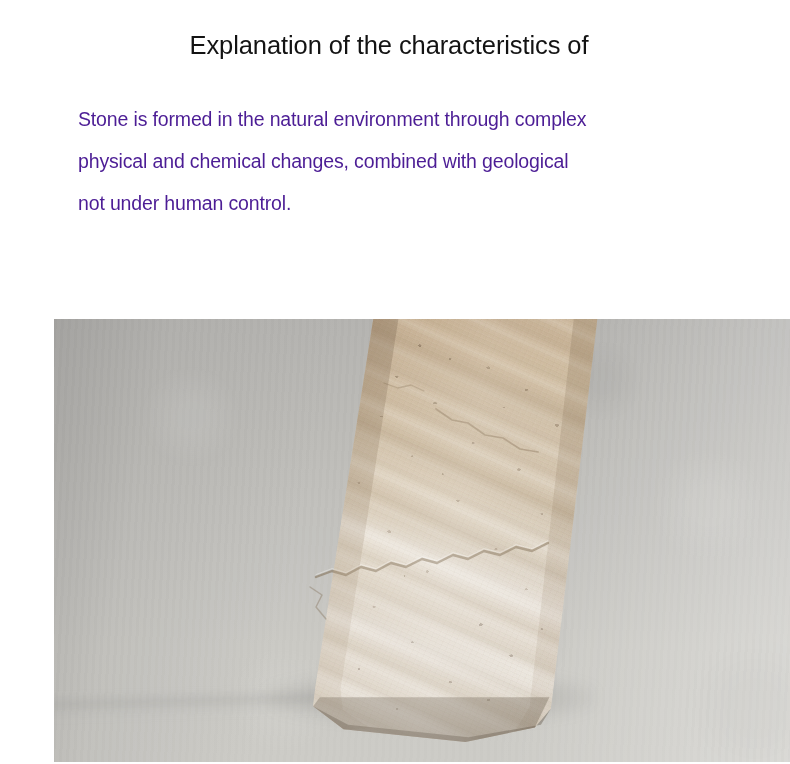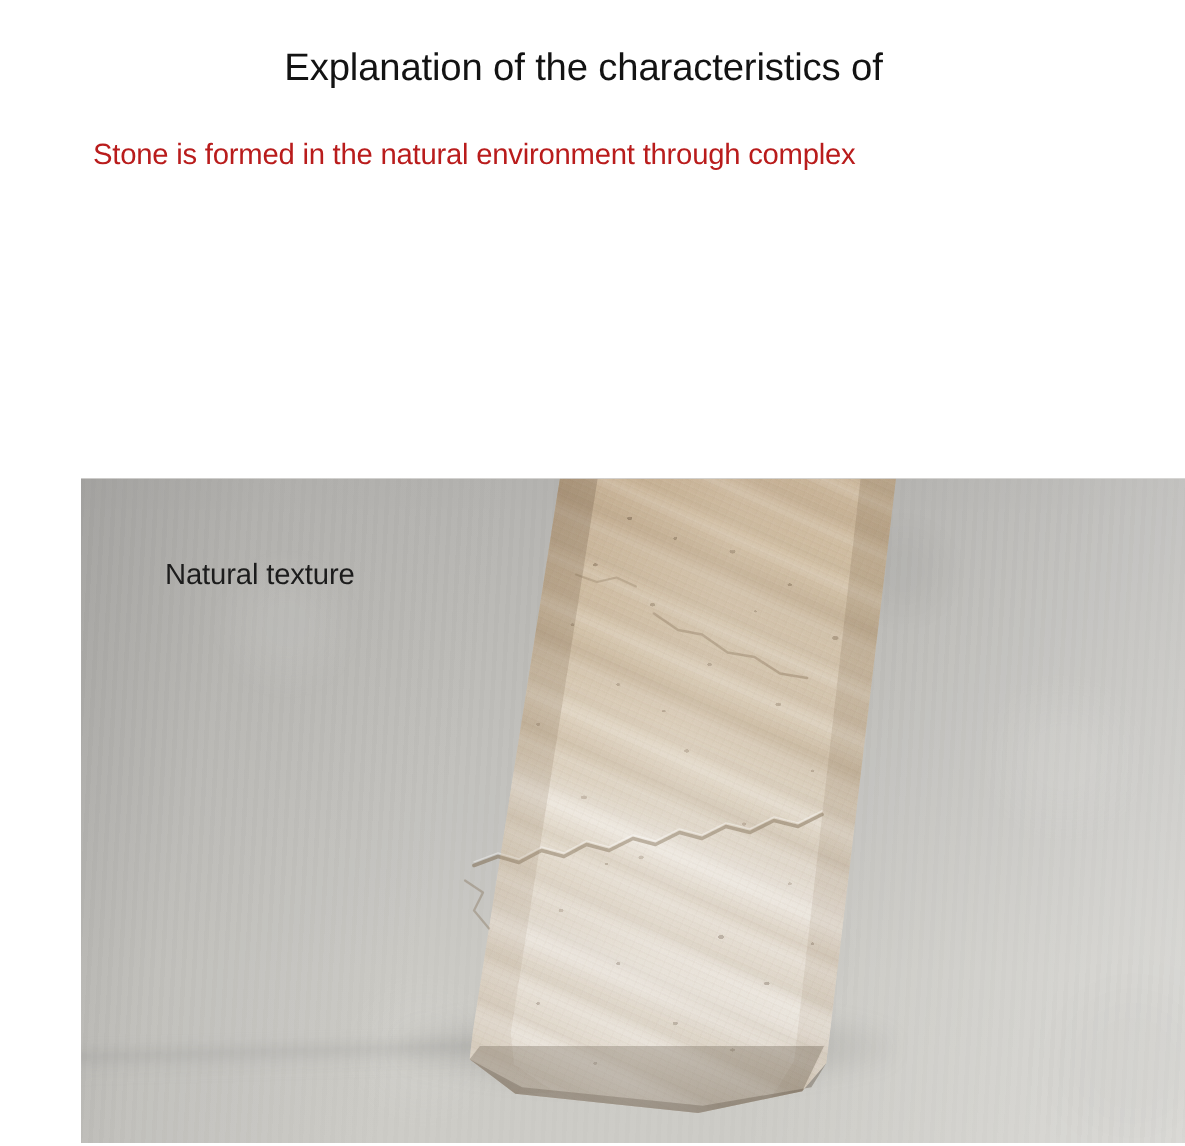--- a/index.html
+++ b/index.html
@@ -42,27 +42,27 @@
     font-weight: 400;
     line-height: 38px;
     letter-spacing: -0.1px;
     color: #131313;
   }
   .title-line {
     display: block;
   }
 
   .body-copy {
-    margin: 0;
+    margin: 16px;
     padding: 18px 18px 0 62px;
     font-size: 19.5px;
     font-weight: 400;
     line-height: 42px;
     letter-spacing: -0.15px;
-    color: #b91c1c;
+    color: #4c1d95;
     text-align: left;
   }
   .body-line {
     display: block;
     white-space: nowrap;
   }
 
   
   .photo {
     position: absolute;
@@ -403,20 +403,22 @@
 <div class="page">
 
   <section class="text-block">
 
     <h1 class="title">
       <span class="title-line">Explanation of the characteristics of</span>
     </h1>
 
     <p class="body-copy">
       <span class="body-line">Stone is formed in the natural environment through complex</span>
+      <span class="body-line">physical and chemical changes, combined with geological</span>
+      <span class="body-line">not under human control.</span>
     </p>
 
   </section>
 
   <figure class="photo">
 
     <div class="wall"></div>
     <div class="wall-noise"></div>
     <div class="floor-line"></div>
     <div class="base-shadow"></div>
@@ -446,17 +448,16 @@
 
       <path d="M256 268 L268 276 L262 288 L272 300" fill="none" stroke="rgba(120,99,72,0.34)" stroke-width="1.5" stroke-linejoin="round" stroke-linecap="round"></path>
     </svg>
 
     <div class="edge-left"></div>
     <div class="edge-right"></div>
     <div class="shade-bottom"></div>
     <div class="face-bottom"></div>
     <div class="gloss"></div>
 
-    <figcaption class="caption">Natural texture</figcaption>
 
   </figure>
 
 </div>
 
 </body></html>

